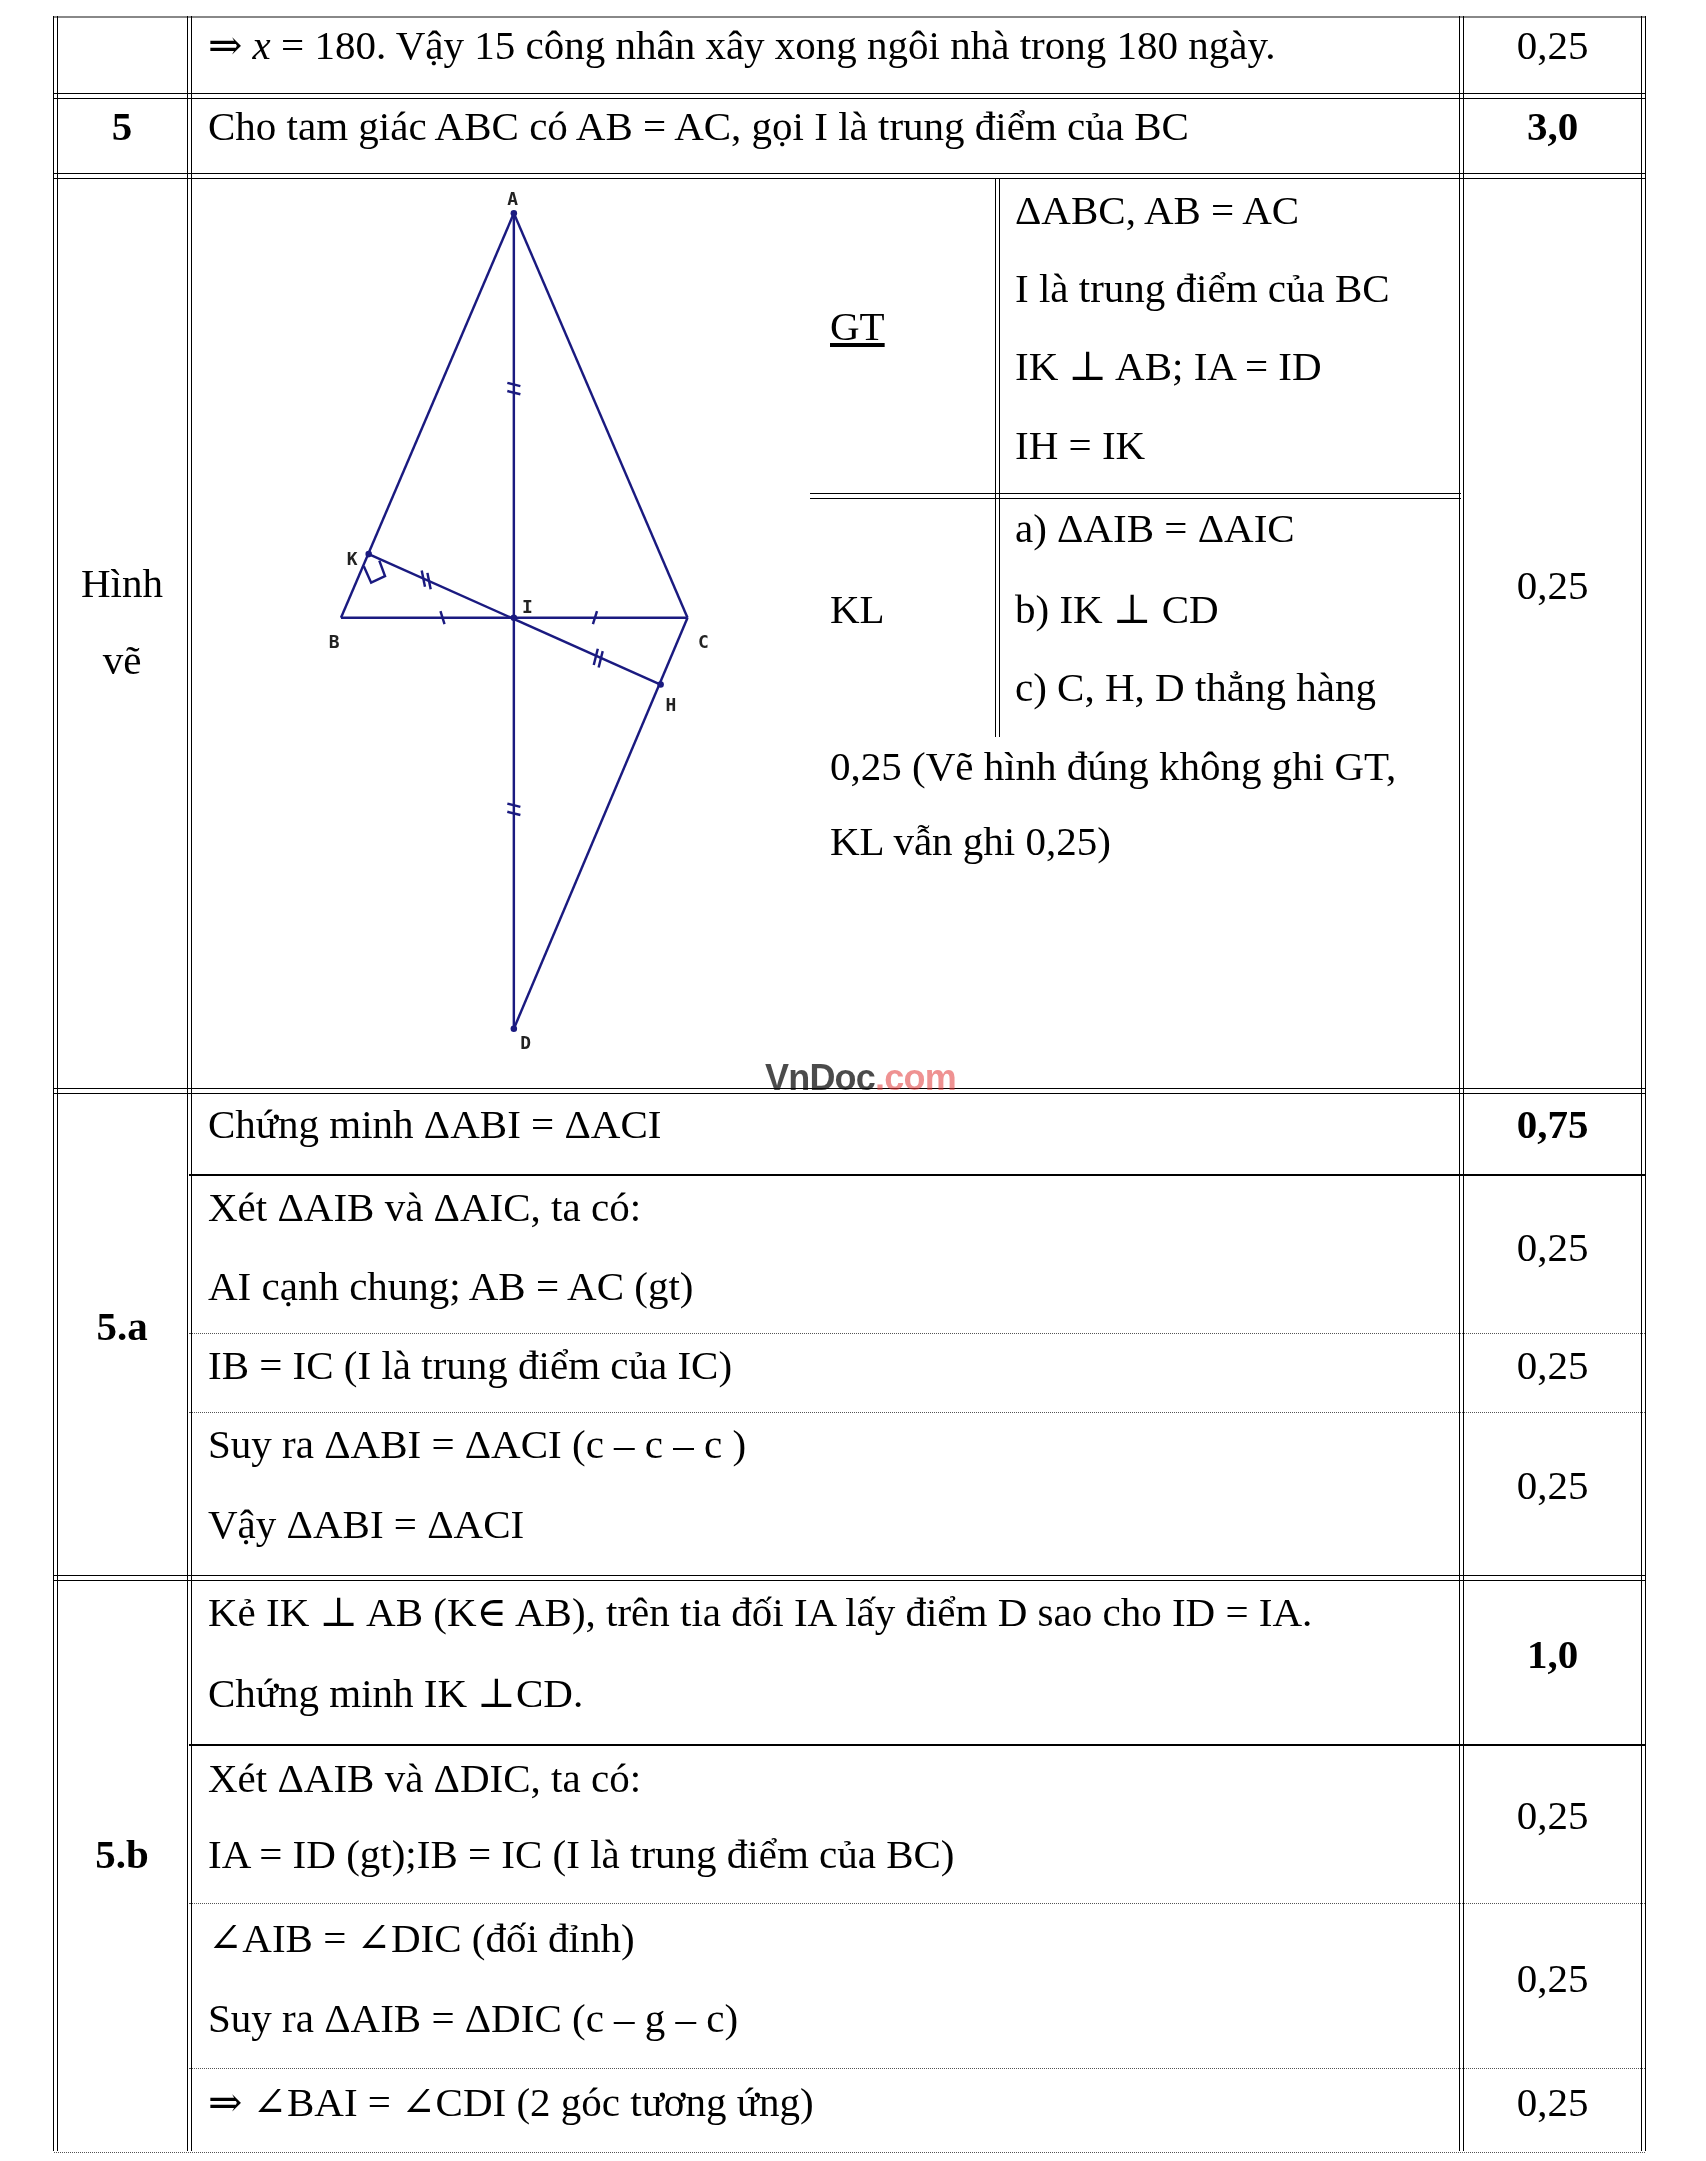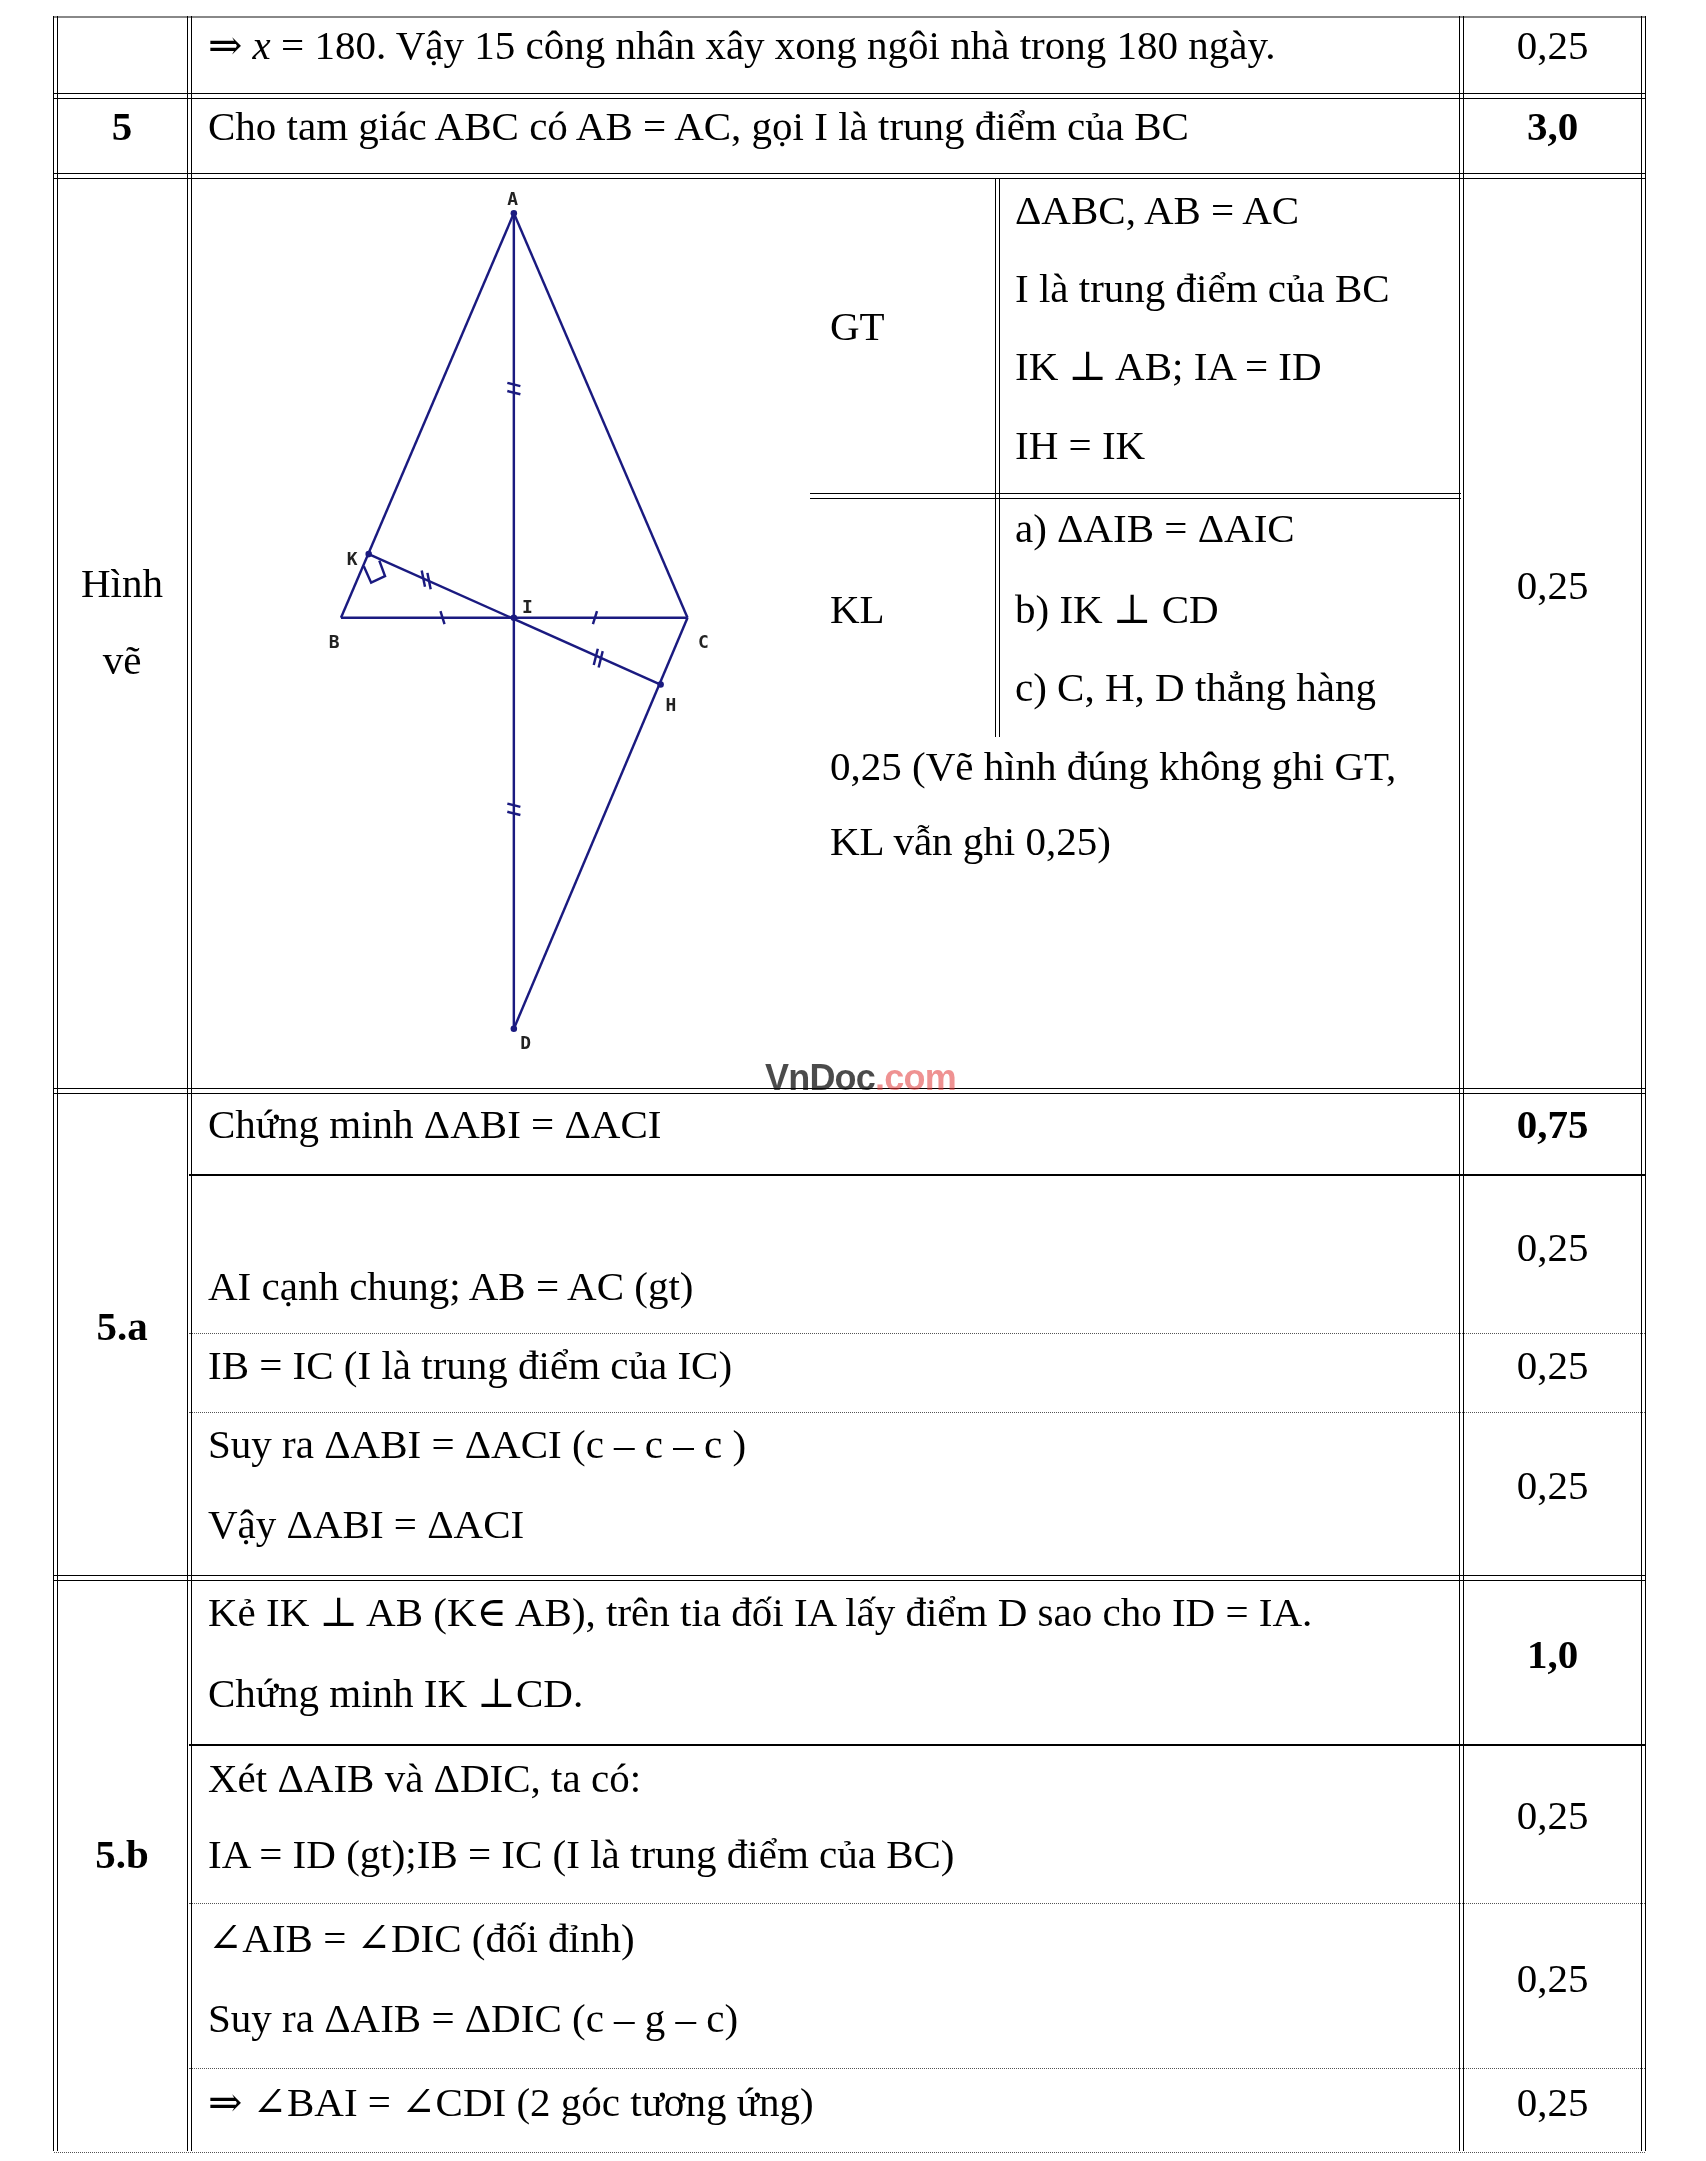--- a/index.html
+++ b/index.html
@@ -104,21 +104,21 @@
     </g>
     <g fill="#1a1a80">
       <circle cx="630" cy="262" r="4"></circle>
         <circle cx="630" cy="758" r="4"></circle>
       <circle cx="452" cy="680" r="4"></circle>
         <circle cx="810" cy="840" r="4"></circle>
       <circle cx="630" cy="1262" r="4"></circle>
     </g>
   </svg>
 
-  <div class="txt" style="left:830px; top:302px;">GT</div>
+  <div class="txt" style="left:830px; top:302px;text-decoration:underline;">GT</div>
   <div class="txt" style="left:1015px; top:186px;">ΔABC, AB = AC</div>
   <div class="txt" style="left:1015px; top:264px;">I là trung điểm của BC</div>
   <div class="txt" style="left:1015px; top:342px;">IK ⊥ AB; IA = ID</div>
   <div class="txt" style="left:1015px; top:421px;">IH = IK</div>
 
   <div class="txt" style="left:830px; top:585px;">KL</div>
   <div class="txt" style="left:1015px; top:504px;">a) ΔAIB = ΔAIC</div>
   <div class="txt" style="left:1015px; top:585px;">b) IK ⊥ CD</div>
   <div class="txt" style="left:1015px; top:663px;">c) C, H, D thẳng hàng</div>
 
@@ -128,20 +128,21 @@
 
   <div class="watermark">
     <span class="wm1">VnDoc</span><span class="wm2">.com</span>
   </div>
 
   <div class="num" style="left:57px; top:1302px;">5.a</div>
 
   <div class="txt" style="left:208px; top:1100px;">Chứng minh ΔABI = ΔACI</div>
   <div class="score" style="left:1461px; top:1100px; font-weight:bold;">0,75</div>
 
+  <div class="txt" style="left:208px; top:1183px;">Xét ΔAIB và ΔAIC, ta có:</div>
   <div class="txt" style="left:208px; top:1262px;">AI cạnh chung; AB = AC (gt)</div>
   <div class="score" style="left:1461px; top:1223px;">0,25</div>
 
   <div class="txt" style="left:208px; top:1341px;">IB = IC (I là trung điểm của IC)</div>
   <div class="score" style="left:1461px; top:1341px;">0,25</div>
 
   <div class="txt" style="left:208px; top:1420px;">Suy ra ΔABI = ΔACI (c – c – c )</div>
   <div class="txt" style="left:208px; top:1500px;">Vậy ΔABI = ΔACI</div>
   <div class="score" style="left:1461px; top:1461px;">0,25</div>
 

